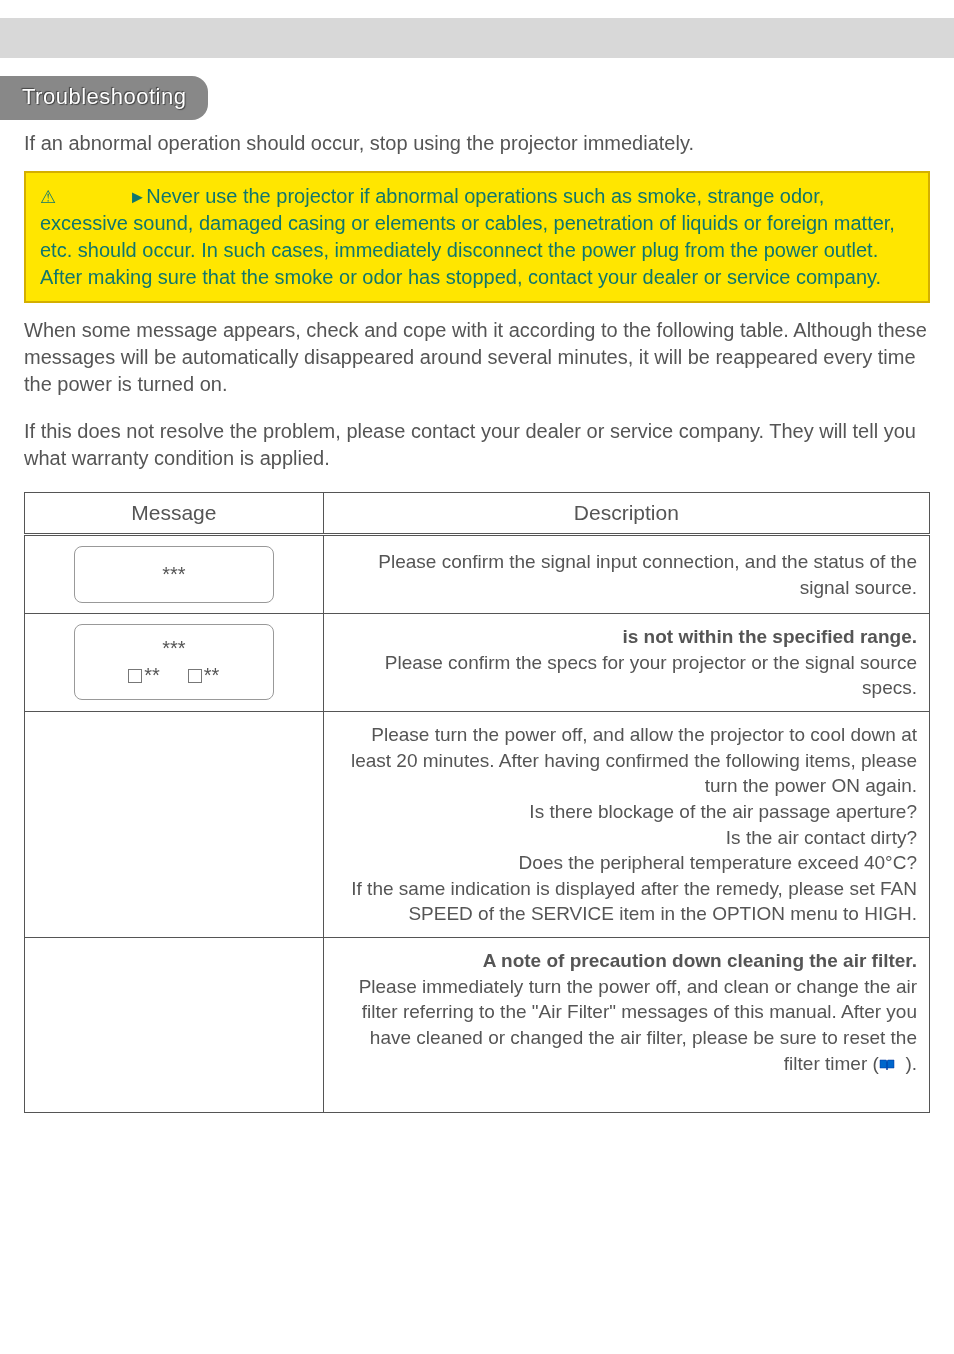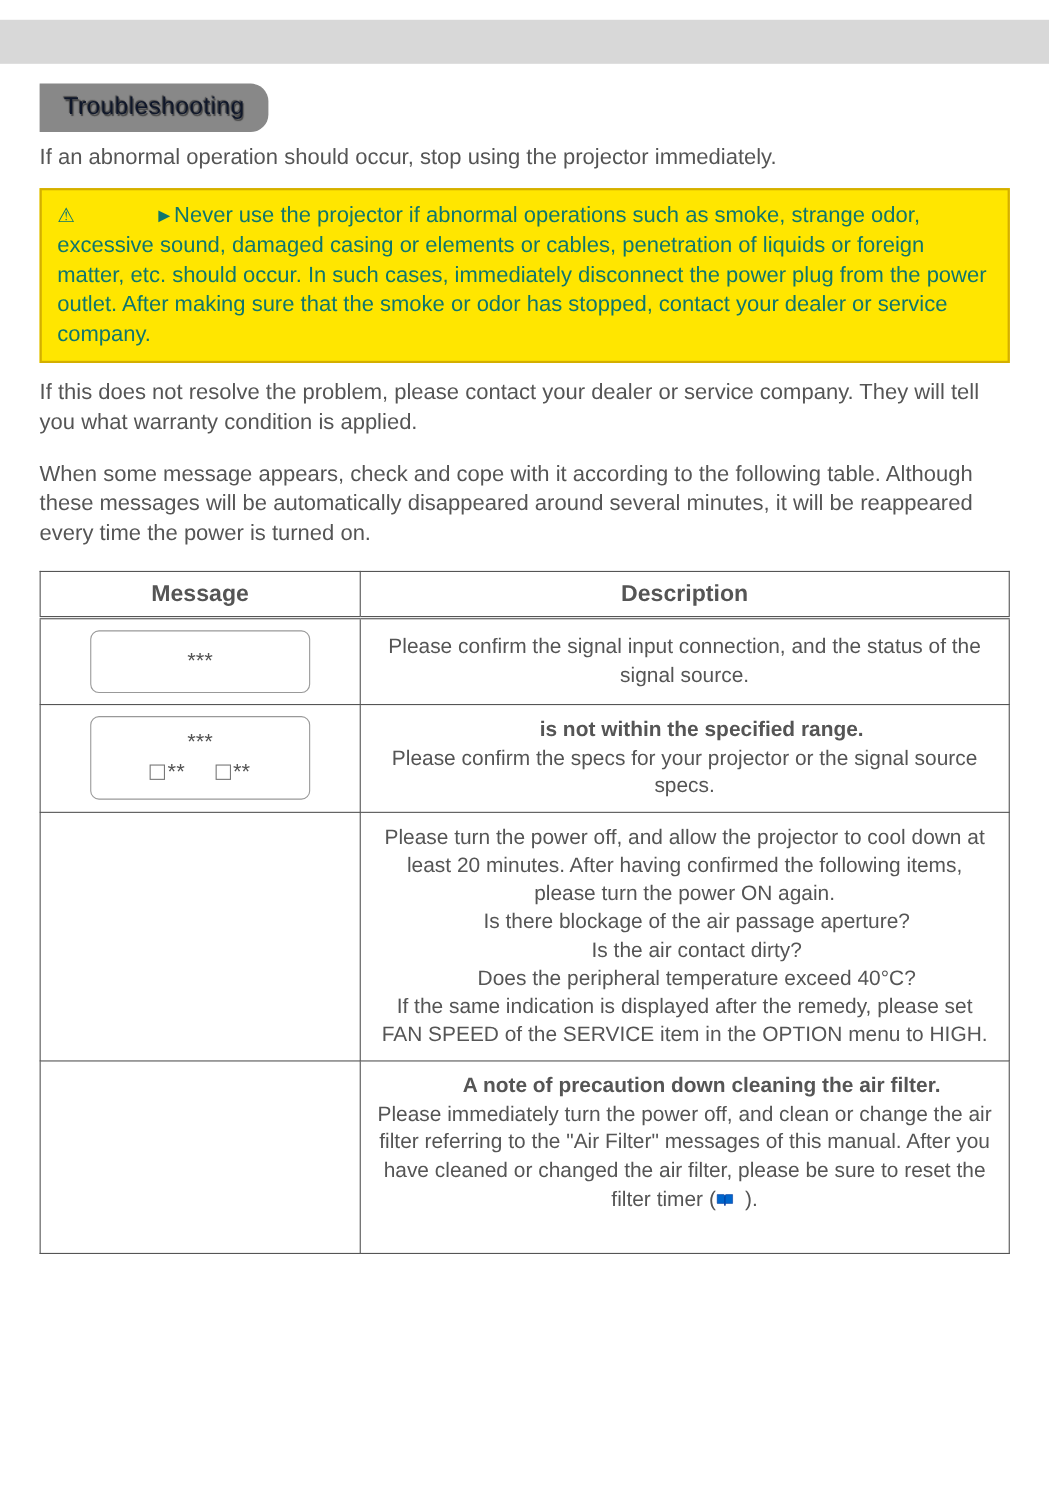--- a/index.html
+++ b/index.html
@@ -12,30 +12,29 @@
     font-size: 20px;
     line-height: 1.35;
   }
   .top-bar {
     background: #d8d8d8;
     height: 40px;
     margin: 18px 0 18px 0;
     border-radius: 0;
   }
   .content {
-    padding: 0 36px;
+    padding: 0 24px;
   }
   .section-tab {
     display: inline-block;
     background: #888;
-    color: #0f172a;
+    color: #ffffff;
     padding: 6px 22px 8px 22px;
     border-radius: 0 16px 16px 0;
     font-size: 22px;
-    margin-left: 36px;
     margin-bottom: 10px;
     text-shadow: 1px 1px 1px #444, -1px -1px 1px #444;
     letter-spacing: 0.5px;
   }
   .intro {
     margin-bottom: 14px;
   }
   .warning-box {
     background: #ffe600;
     border: 2px solid #d4af00;
@@ -57,27 +56,27 @@
     border-collapse: collapse;
     width: 100%;
     table-layout: fixed;
   }
   col.c1 { width: 33%; }
   col.c2 { width: 67%; }
   th, td {
     border: 1.5px solid #555;
     padding: 10px 12px;
     vertical-align: middle;
-    text-align: center;
+    text-align: right;
     font-size: 19px;
     color: #555;
   }
   th {
     text-align: center;
-    font-weight: bold;
+    font-weight: normal;
     font-size: 21px;
     padding: 6px;
     border-bottom: 3px double #555;
   }
   .msg-cell {
     text-align: center;
     vertical-align: middle;
   }
   .msg-box {
     display: inline-block;
@@ -117,23 +116,23 @@
 
 <div class="section-tab">Troubleshooting</div>
 
 <div class="content">
   <p class="intro">If an abnormal operation should occur, stop using the projector immediately.</p>
 
   <div class="warning-box">
     <span class="warning-icon">⚠</span>&nbsp;&nbsp;&nbsp;&nbsp;&nbsp;&nbsp;&nbsp;&nbsp;&nbsp;&nbsp;&nbsp;&nbsp;&nbsp;<span class="arrow">►</span><span>Never use the projector if abnormal operations such as smoke, strange odor, excessive sound, damaged casing or elements or cables, penetration of liquids or foreign matter, etc. should occur. In such cases, immediately disconnect the power plug from the power outlet. After making sure that the smoke or odor has stopped, contact your dealer or service company.</span>
   </div>
 
+  <p class="para">When some message appears, check and cope with it according to the following table. Although these messages will be automatically disappeared around several minutes, it will be reappeared every time the power is turned on.</p>
+
   <p class="para">If this does not resolve the problem, please contact your dealer or service company. They will tell you what warranty condition is applied.</p>
-
-  <p class="para">When some message appears, check and cope with it according to the following table. Although these messages will be automatically disappeared around several minutes, it will be reappeared every time the power is turned on.</p>
 
   <table>
     <colgroup>
         <col class="c1">
         <col class="c2">
       </colgroup>
     <thead>
       <tr>
         <th>Message</th>
         <th>Description</th>

